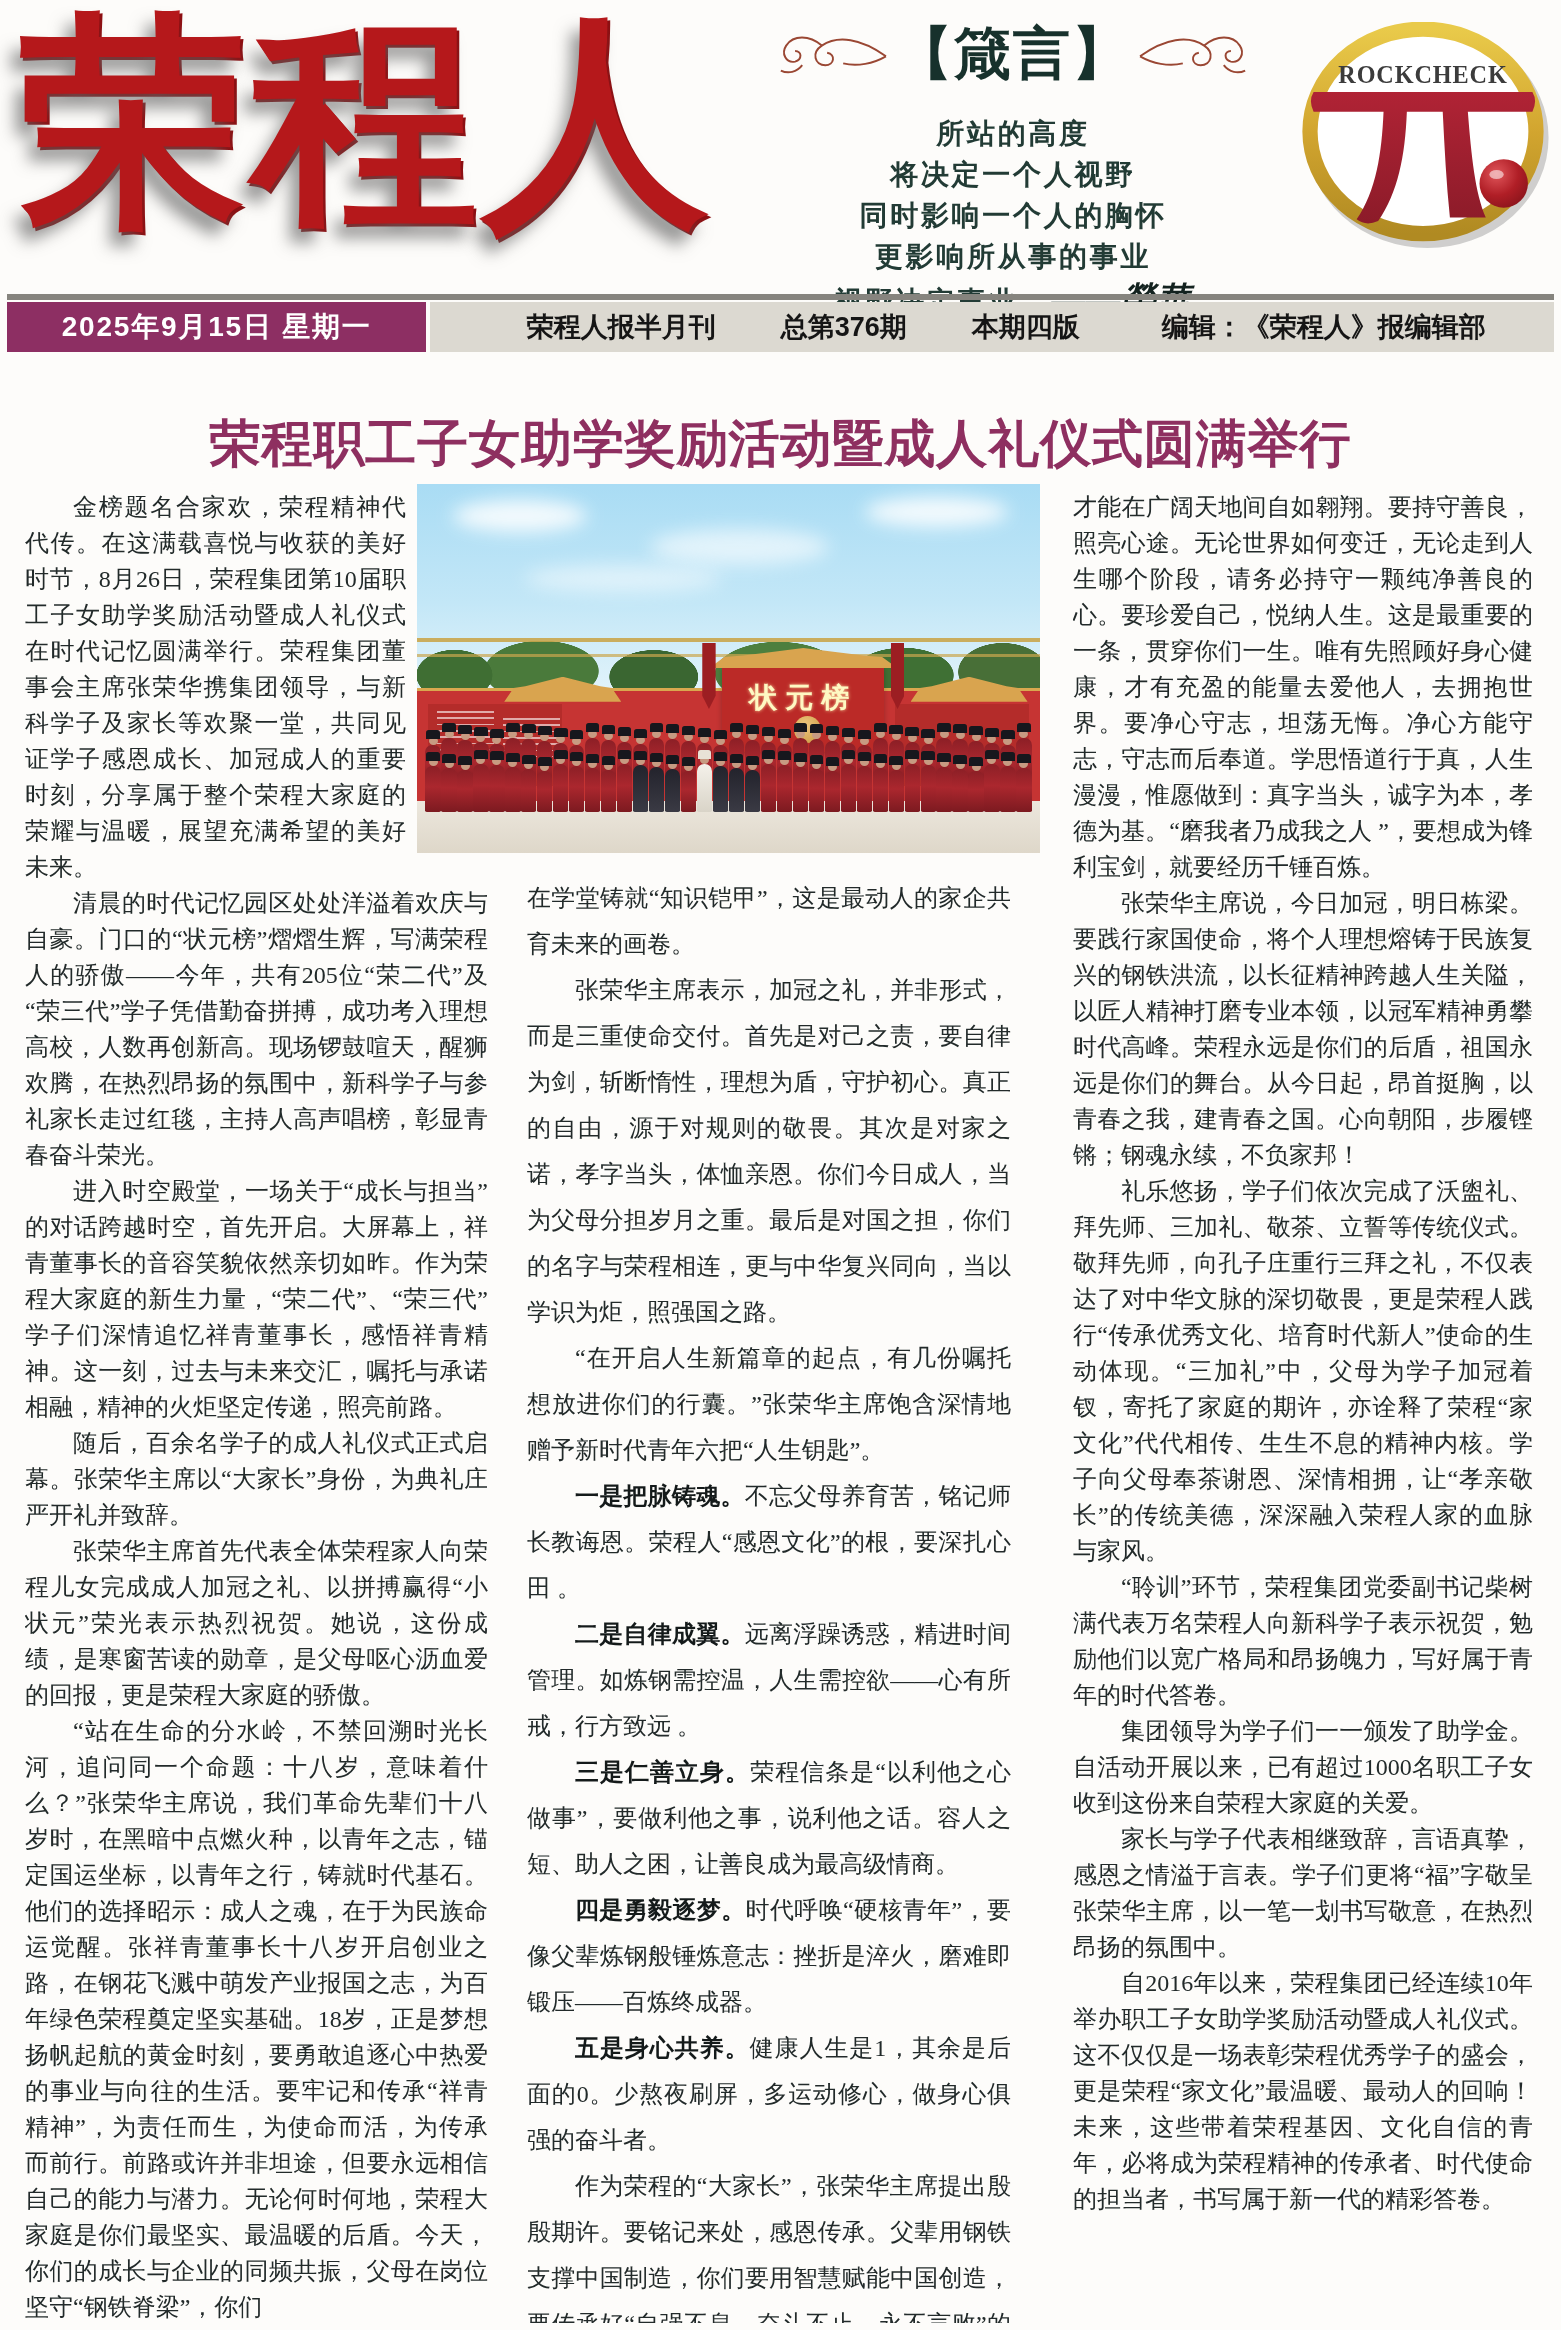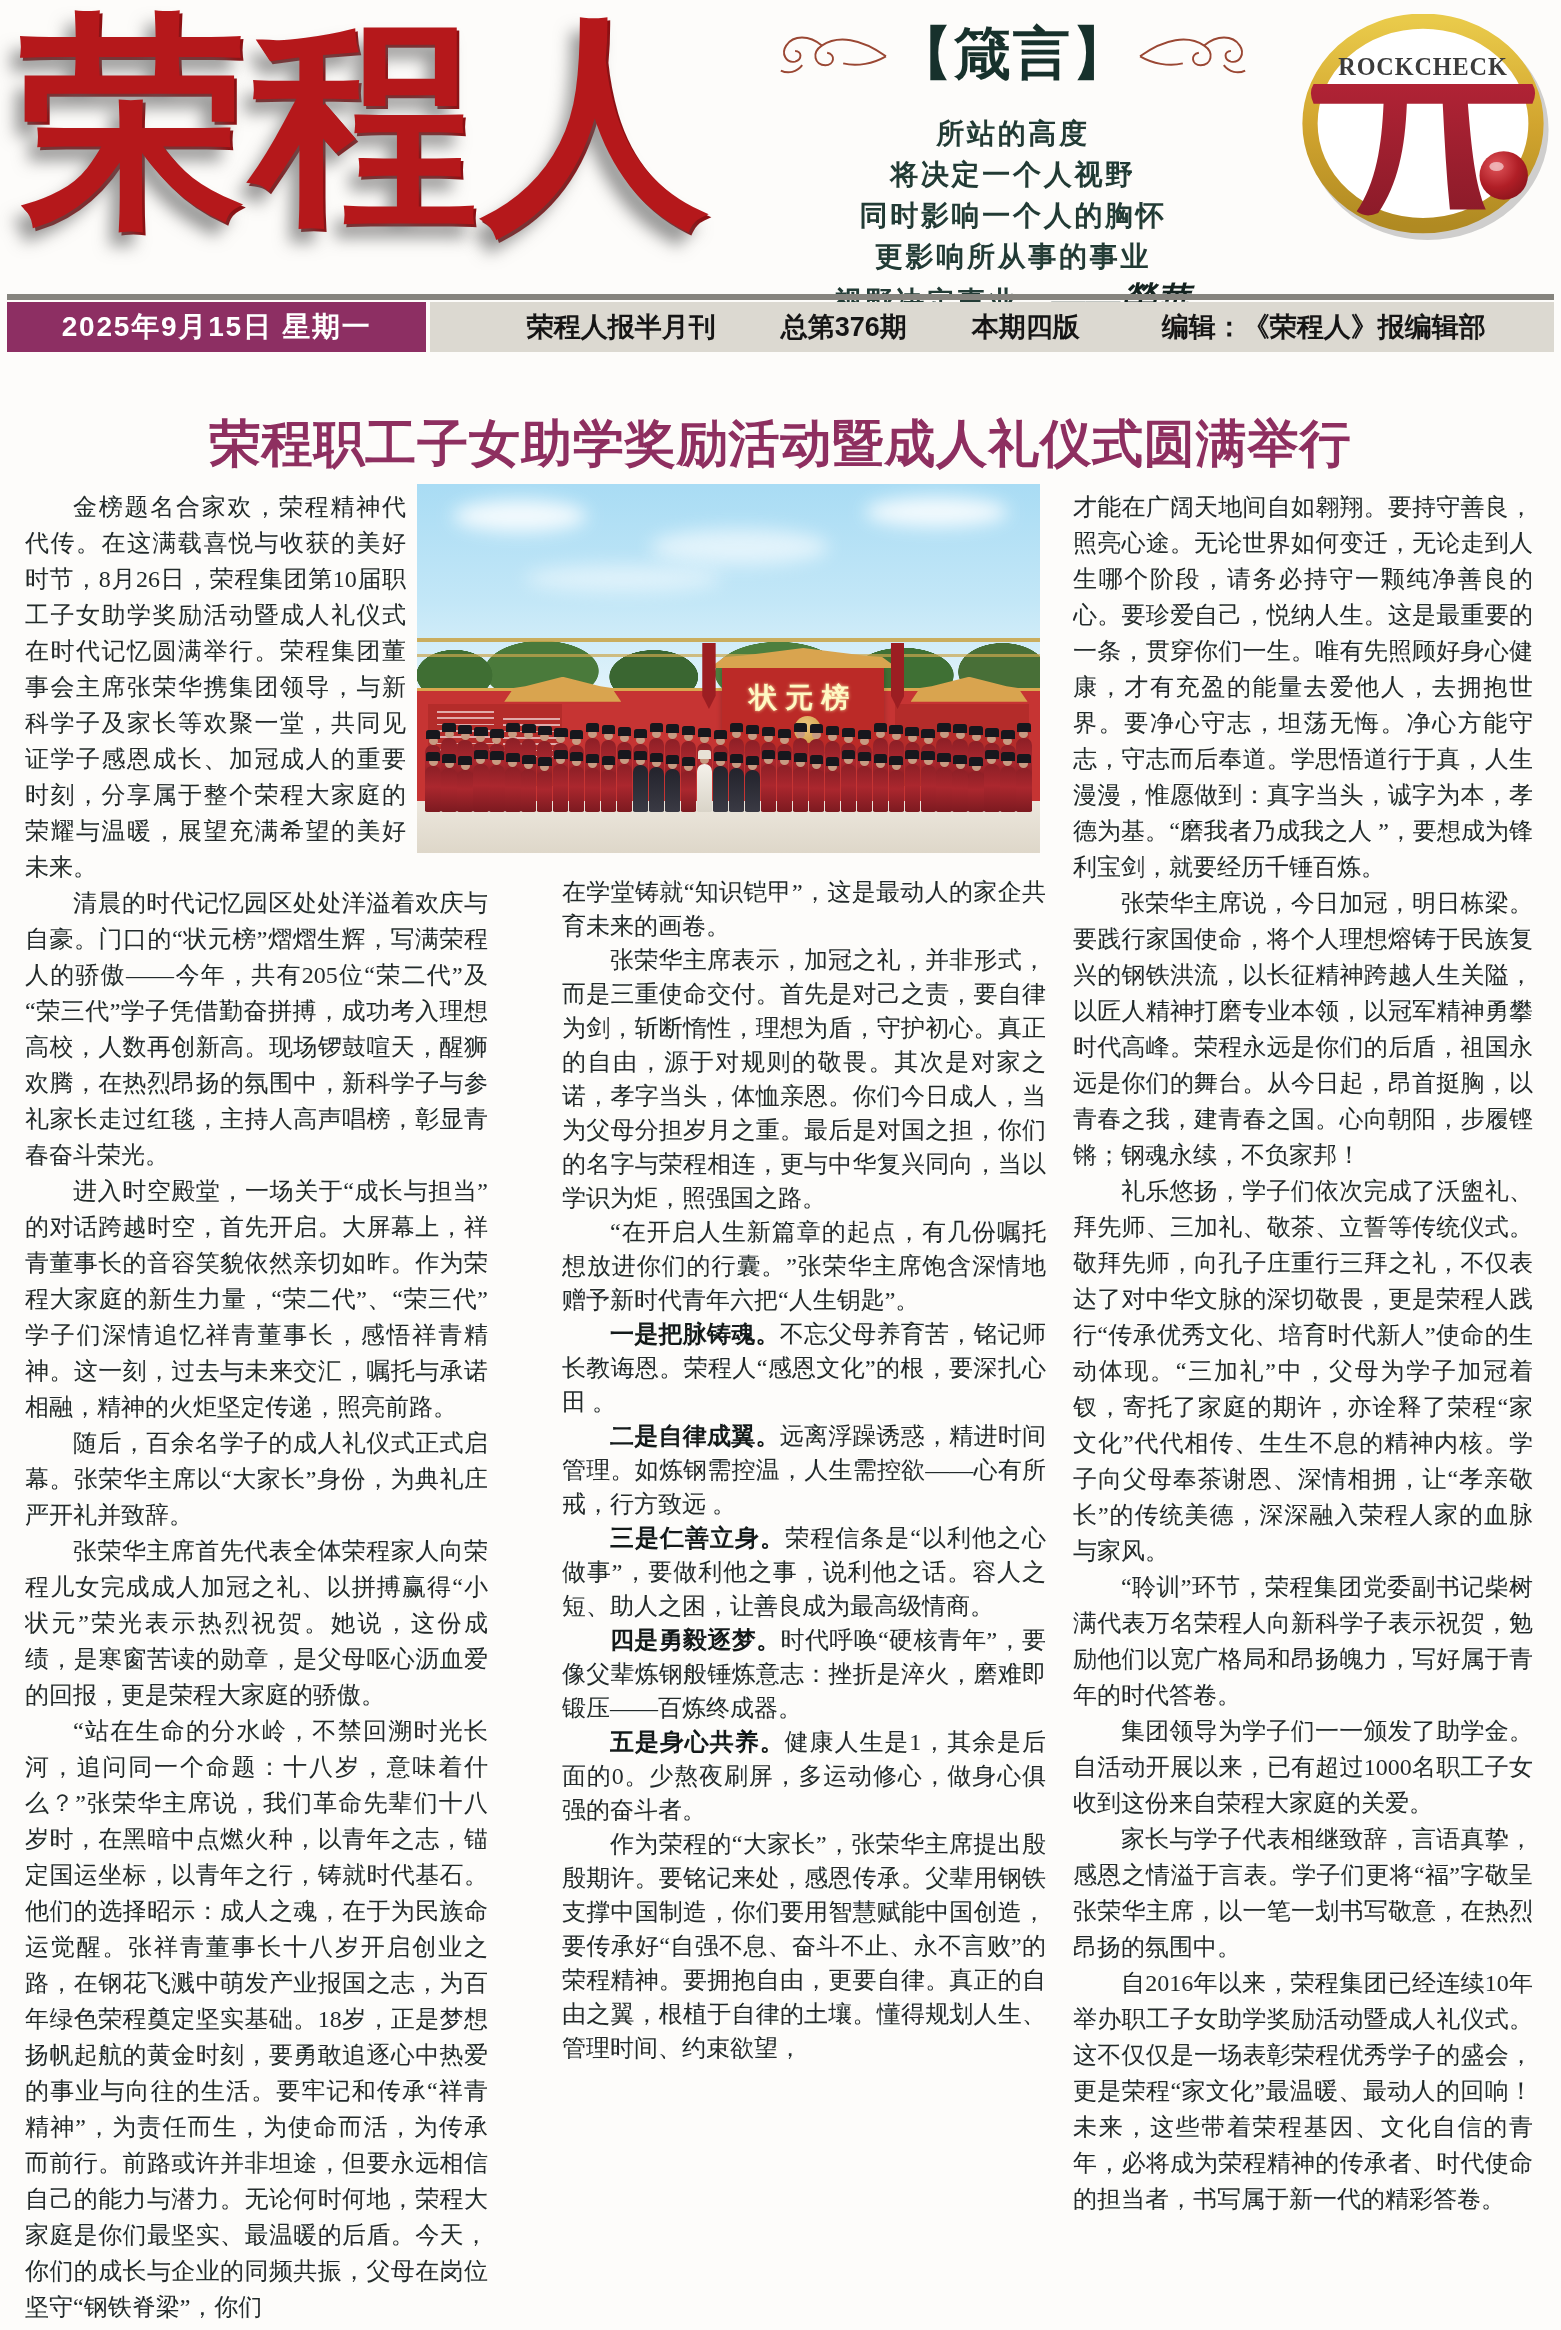--- a/index.html
+++ b/index.html
@@ -13,21 +13,21 @@
   .motto-block{position:absolute;left:769px;top:16px;width:488px;text-align:center;}
   .motto-head{display:flex;align-items:center;justify-content:center;gap:5.4px;}
   .motto-title{font-size:57px;font-weight:900;color:#17312c;letter-spacing:1.8px;
     font-family:"Liberation Serif",serif;white-space:nowrap;}
   .flourish{width:115px;height:57px;flex:0 0 auto;}
   .flourish.flip{transform:scaleX(-1);}
   .motto-lines{margin-top:20px;font-size:28px;line-height:41px;color:#223b35;
     letter-spacing:2.7px;font-weight:600;}
   .motto-sign-line{font-size:28px;line-height:45px;color:#223b35;letter-spacing:2.7px;font-weight:600;}
   .motto-signature{font-size:34px;font-weight:900;font-style:italic;color:#13221f;margin-left:23px;letter-spacing:0.9px;}
-  .logo{position:absolute;left:1292px;top:14px;width:262px;height:226px;}
+  .logo{position:absolute;left:1292px;top:22px;width:262px;height:226px;}
   
   .top-rule{position:absolute;left:7.2px;top:294px;width:1547px;height:6.3px;background:#86847e;}
   .date-bar{position:absolute;left:7.2px;top:302px;width:1547px;height:50px;display:flex;}
   .date-left{width:419px;height:100%;background:#8d2f63;color:#ffffff;display:flex;align-items:center;
     justify-content:center;font-family:"Liberation Sans","DejaVu Sans",sans-serif;
     font-weight:700;font-size:28px;letter-spacing:1.8px;}
   .date-right{flex:1;margin-left:3.6px;height:100%;background:#dcd9d1;color:#151515;display:flex;align-items:center;
     font-family:"Liberation Sans","DejaVu Sans",sans-serif;font-weight:700;font-size:27px;}
   .date-right span{white-space:nowrap;}
   .dr-pub{margin-left:97px;}  .dr-issue{margin-left:65px;}
@@ -82,21 +82,21 @@
     background:#17171d;border-radius:2.7px 2.7px 0 0;}
   .person.dark{background:linear-gradient(180deg,#23232c,#3a3a44);}
   .person.white{background:linear-gradient(180deg,#f4f1ea,#d9d4c8);}
   .person.white::after{background:#e8e2d6;}
   
   .col{position:absolute;text-align:justify;overflow:hidden;font-size:24px;color:#222a2a;}
   .col p{margin:0;text-indent:2em;}
   .col p.cont{text-indent:0;}
   .col .lead{font-family:"Liberation Sans","DejaVu Sans",sans-serif;font-weight:700;color:#141a1a;}
   #col1{left:25px;top:489px;width:463px;height:1834px;line-height:36px;}
-  #col2{left:562px;top:875px;width:484px;height:1448px;line-height:34px;}
+  #col2{left:527px;top:875px;width:484px;height:1448px;line-height:46px;}
   #col3{left:1073px;top:489px;width:460px;height:1836px;line-height:36px;}
   .photo-spacer{float:right;width:82px;height:382px;}
 </style>
 </head>
 <body>
 
 <div class="masthead">荣程人</div>
 
 <div class="motto-block">
   <div class="motto-head">

